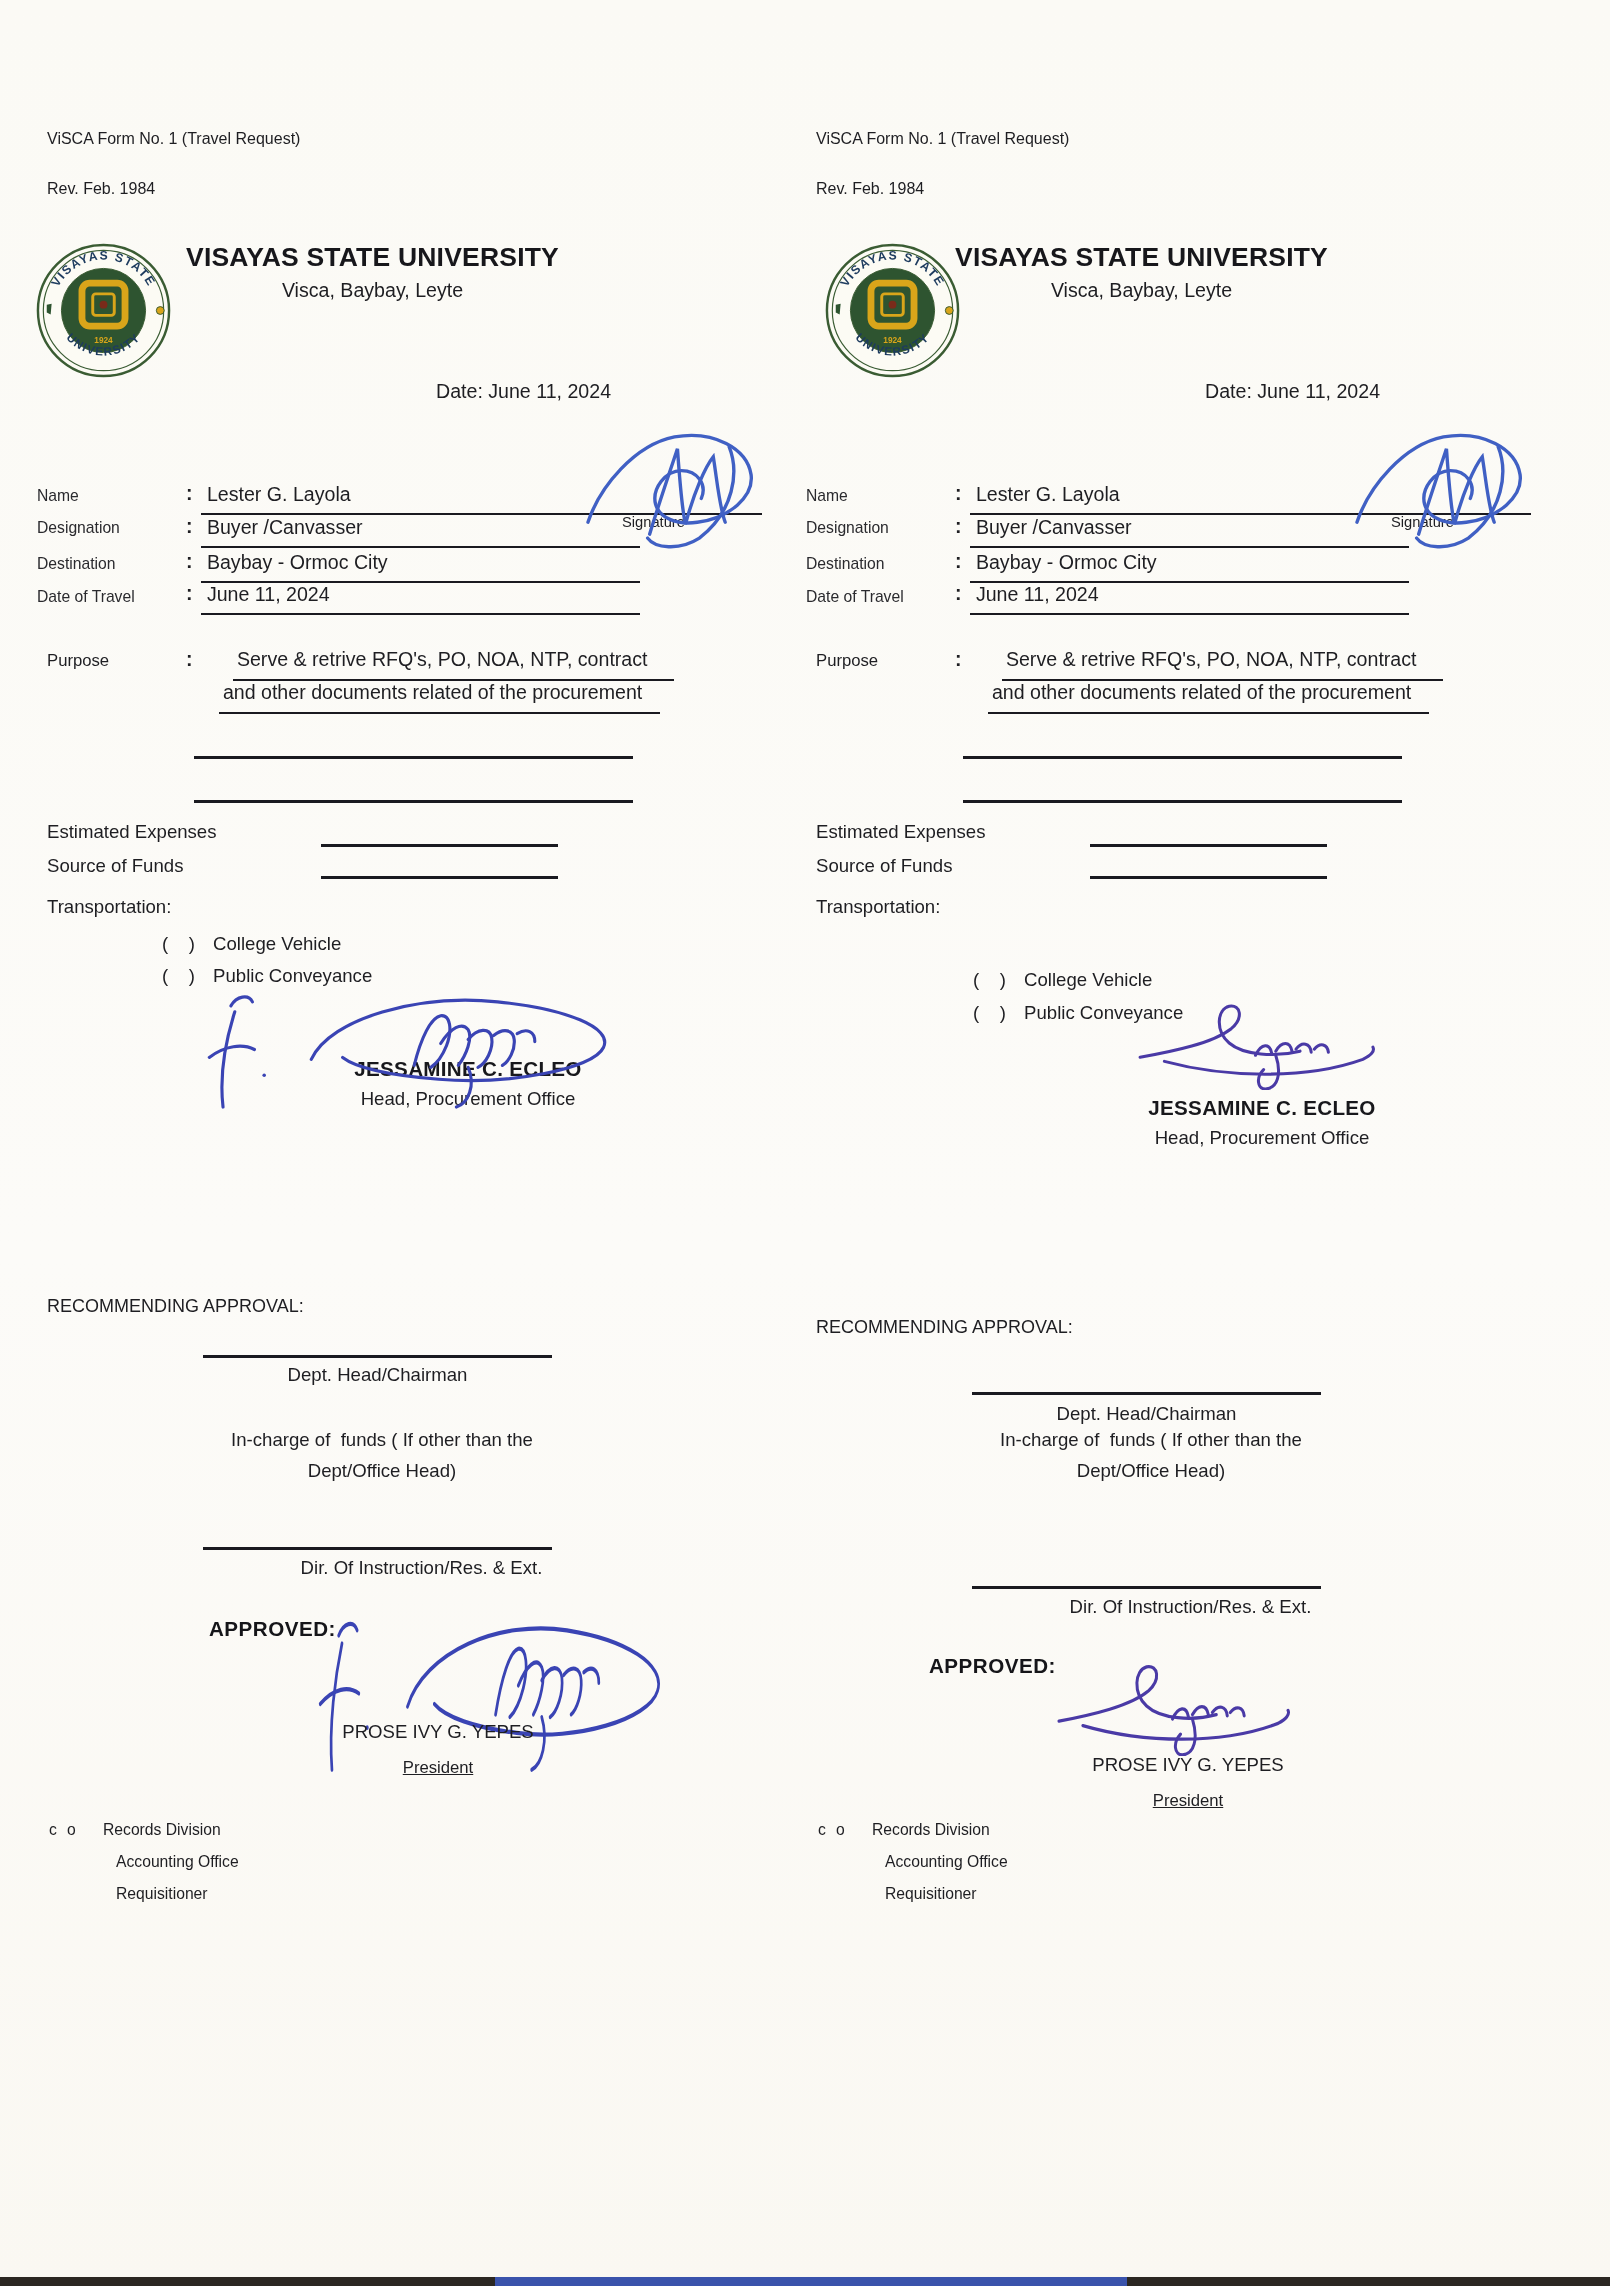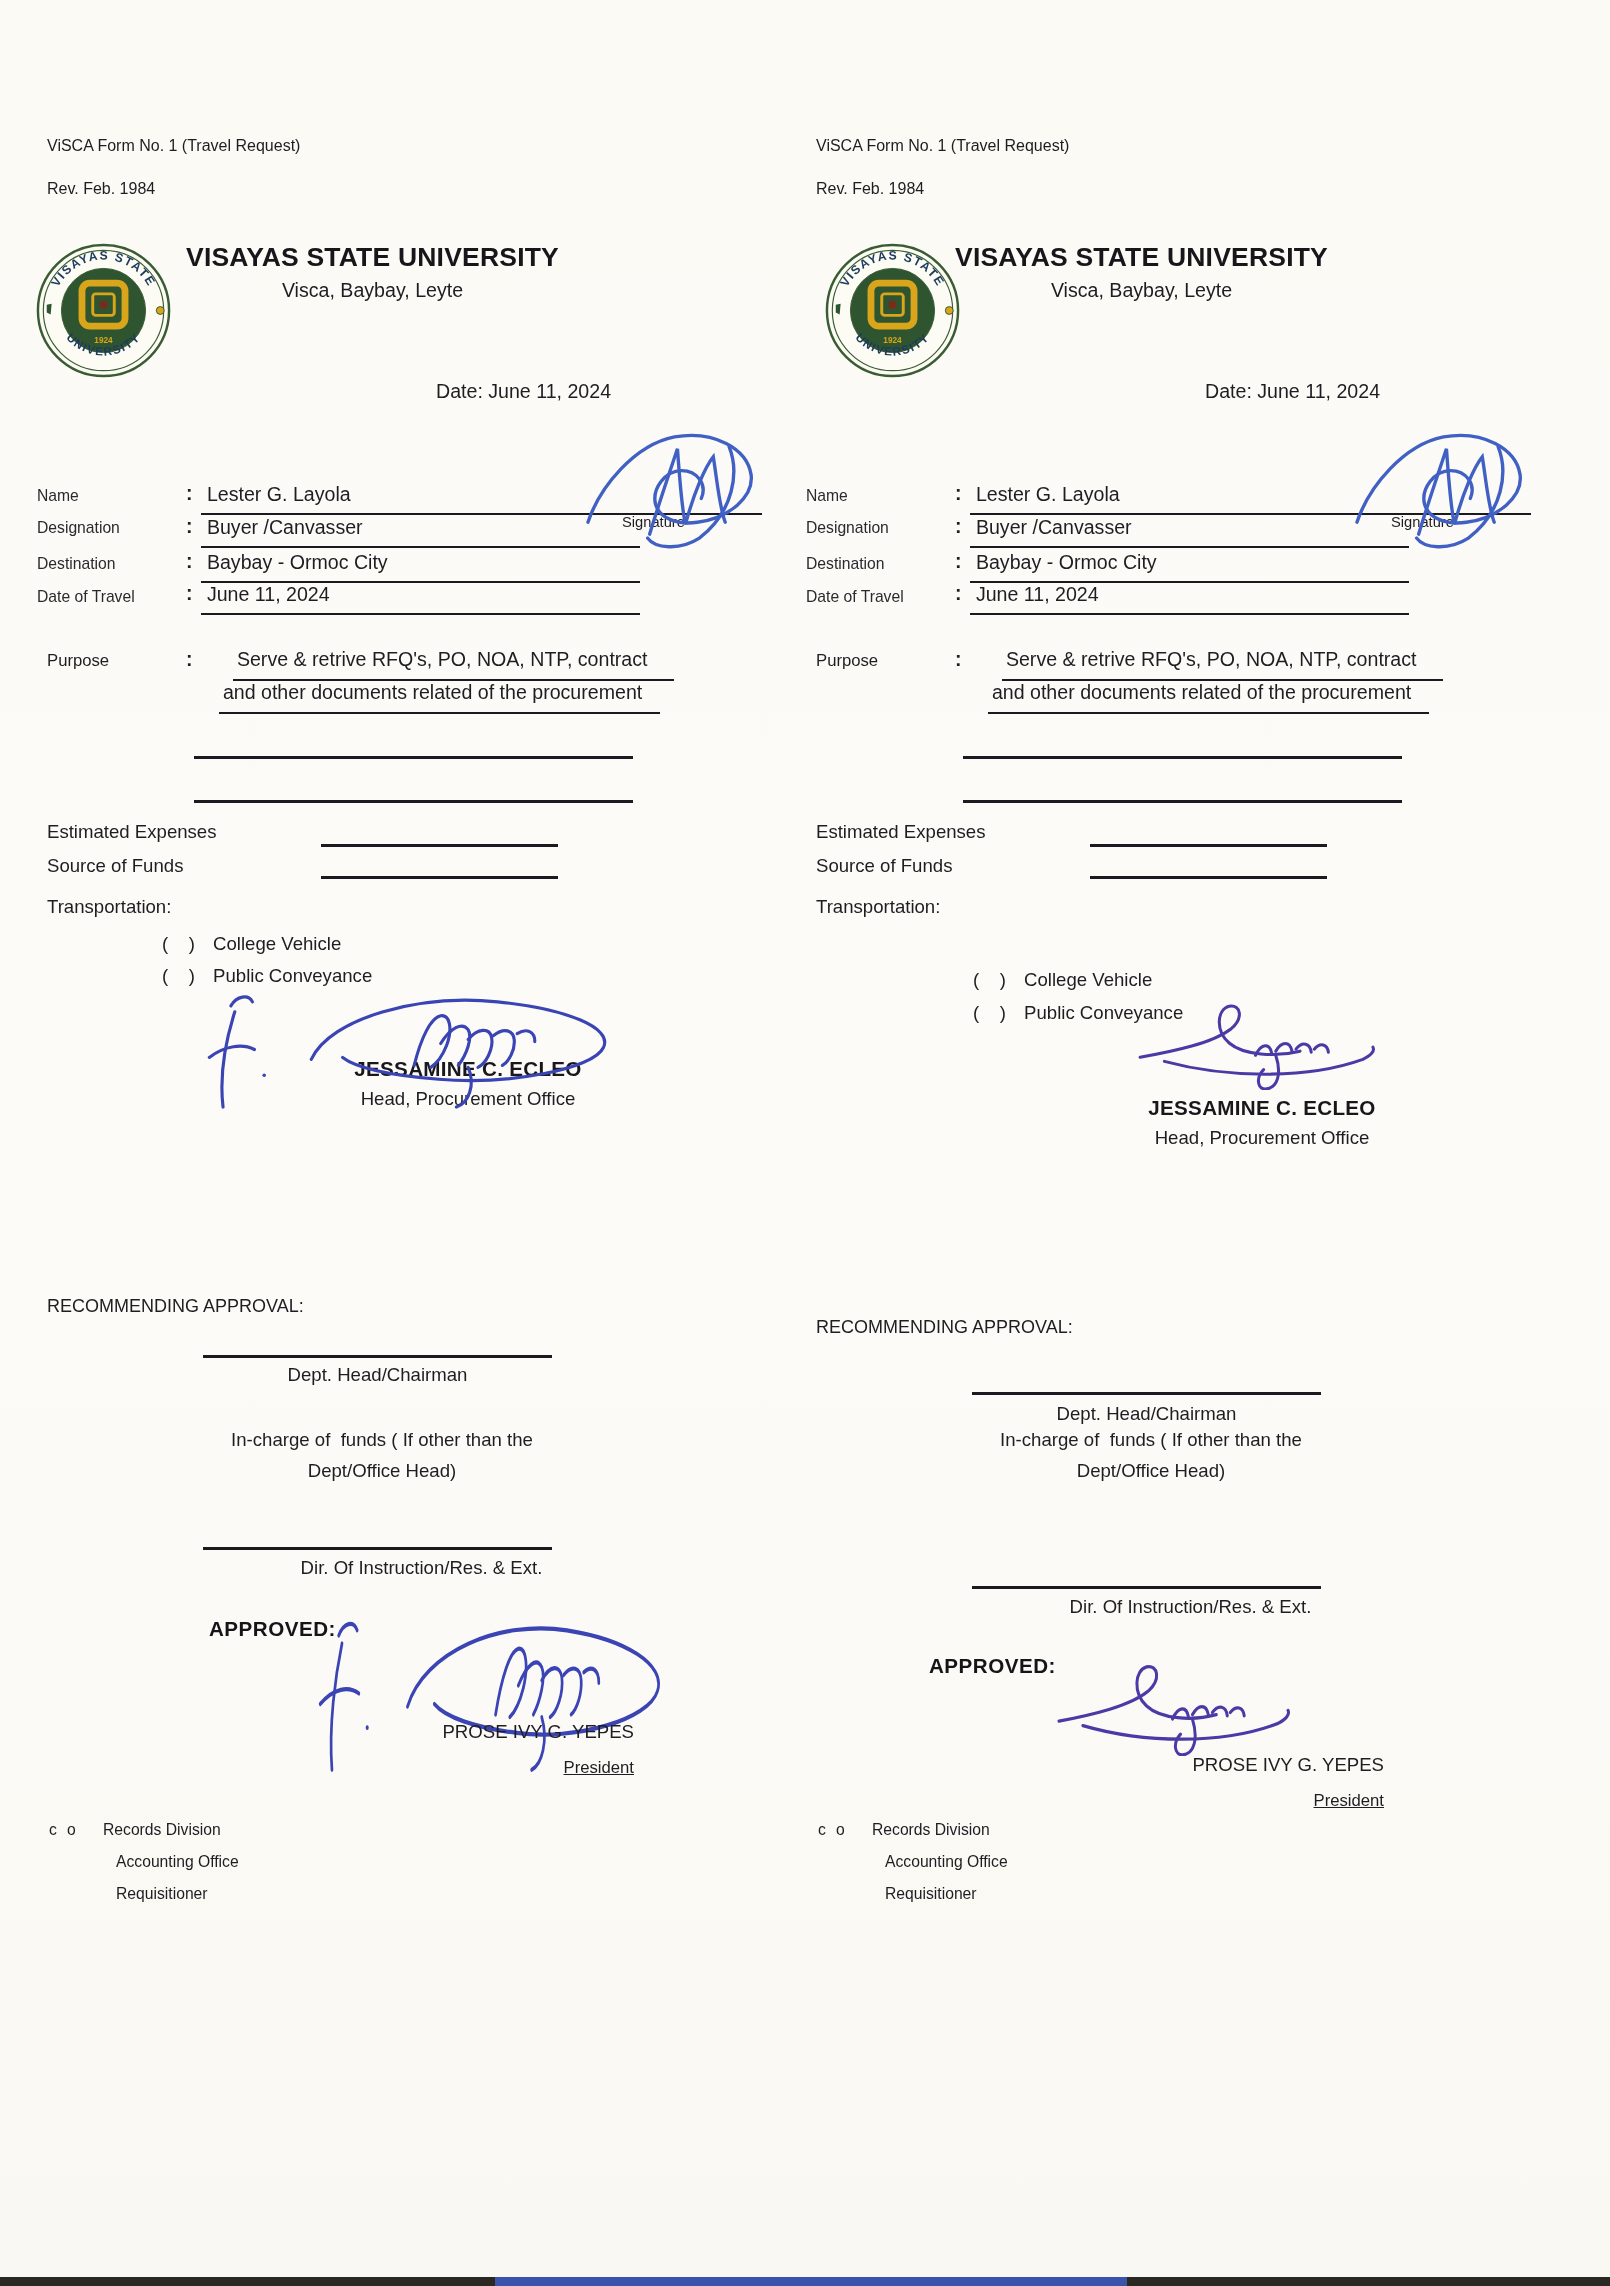--- a/index.html
+++ b/index.html
@@ -3,21 +3,21 @@
 <meta charset="utf-8">
 <style>
   html,body{margin:0;padding:0;}
   body{width:1610px;height:2287px;background:#efede7;font-family:"Liberation Sans",sans-serif;}
   #sheet{position:relative;width:1610px;height:2287px;overflow:hidden;color:#1e1e22;
          background:linear-gradient(180deg,#fbfaf5 0%,#fcfbf8 55%,#faf8f2 100%);}
   .abs{position:absolute;}
   .form{position:absolute;top:0;width:841px;height:2287px;}
   .fL{left:0;} .fR{left:769px;}
 
-  .formno{left:47px;top:137px;font-size:16px;}
+  .formno{left:47px;top:130px;font-size:16px;}
   .rev{left:47px;top:180px;font-size:16px;}
   .seal{left:35px;top:241px;width:137px;height:139px;}
   .fR .seal{left:55px;}
   .titleblk{left:98px;top:242px;width:549px;text-align:center;}
   .univ{font-size:26.5px;font-weight:bold;color:#17171b;letter-spacing:0.2px;}
   .addr{font-size:19.6px;margin-top:5.9px;}
   .dateline{left:436px;top:380px;font-size:19.6px;}
 
   .fldlbl{left:37px;font-size:15.7px;color:#2a2a2e;}
   .l0{top:487px}.l1{top:519px}.l2{top:555px}.l3{top:588px}
@@ -64,21 +64,21 @@
   .incblk{left:137px;top:1424px;width:490px;text-align:center;font-size:18.6px;line-height:31px;}
   .dirline{left:203px;top:1547px;width:349px;}
   .fR .dirline{top:1586px;}
   .dircap{left:245px;top:1557px;width:353px;text-align:center;font-size:18.6px;}
   .fR .dircap{top:1596px;}
   .apprv{left:209px;top:1617px;font-size:20.6px;font-weight:bold;letter-spacing:0.5px;color:#151519;}
   .fR .apprv{left:160px;top:1654px;}
   .sigB2{left:290px;top:1604px;width:386px;height:171px;}
   .sigC2{left:284px;top:1656px;width:239px;height:100px;display:none;}
   .fR .sigC2{display:block;}
-  .pblk{left:242px;top:1721px;width:392px;text-align:right;}
+  .pblk{left:242px;top:1721px;width:392px;text-align:center;}
   .fR .pblk{left:223px;top:1754px;}
   .pname{font-size:18.6px;}
   .ptitle{font-size:16.7px;margin-top:15px;text-decoration:underline;}
 
   .ccpre{left:49px;top:1821px;font-size:15.7px;letter-spacing:2.9px;}
   .cc0{left:103px;top:1821px;font-size:15.7px;}
   .cc1{left:116px;top:1853px;font-size:15.7px;}
   .cc2{left:116px;top:1885px;font-size:15.7px;}
 
   .bstrip{left:0;top:2277px;width:1610px;height:9.8px;background:#2b2722;}

